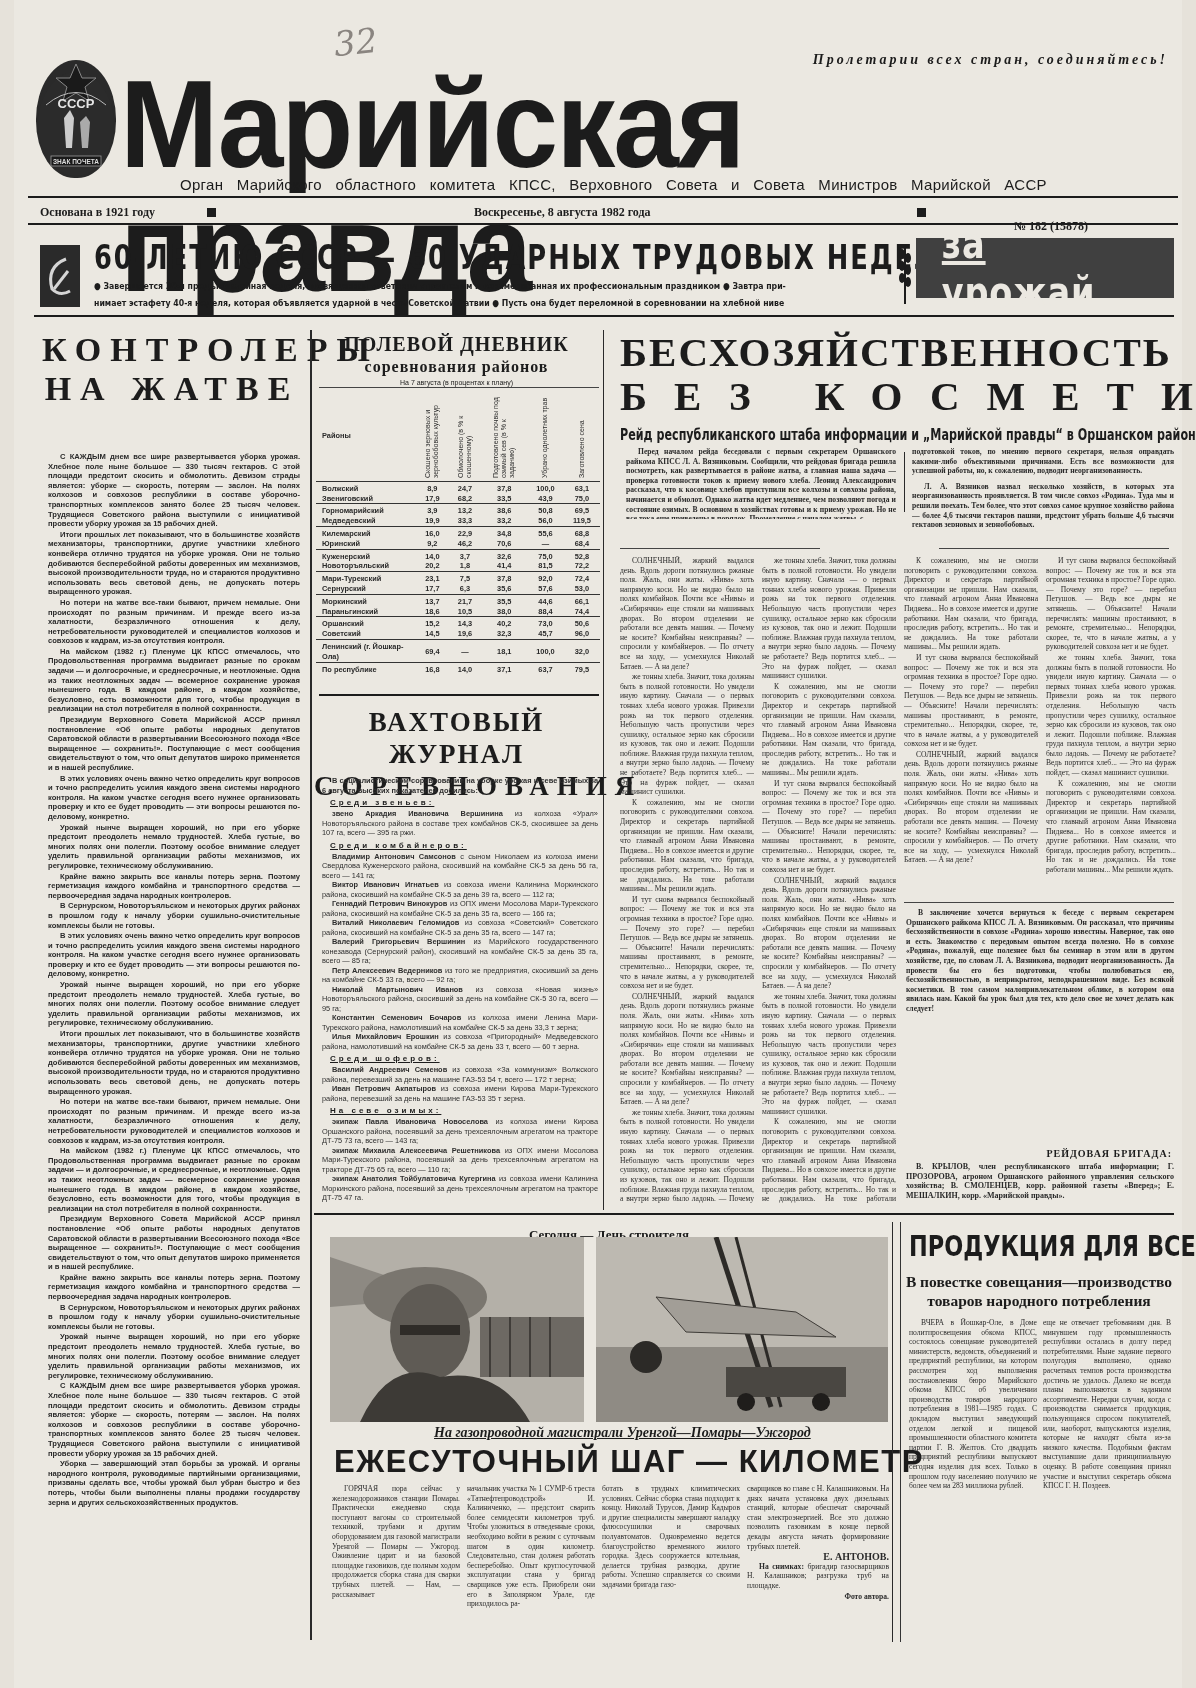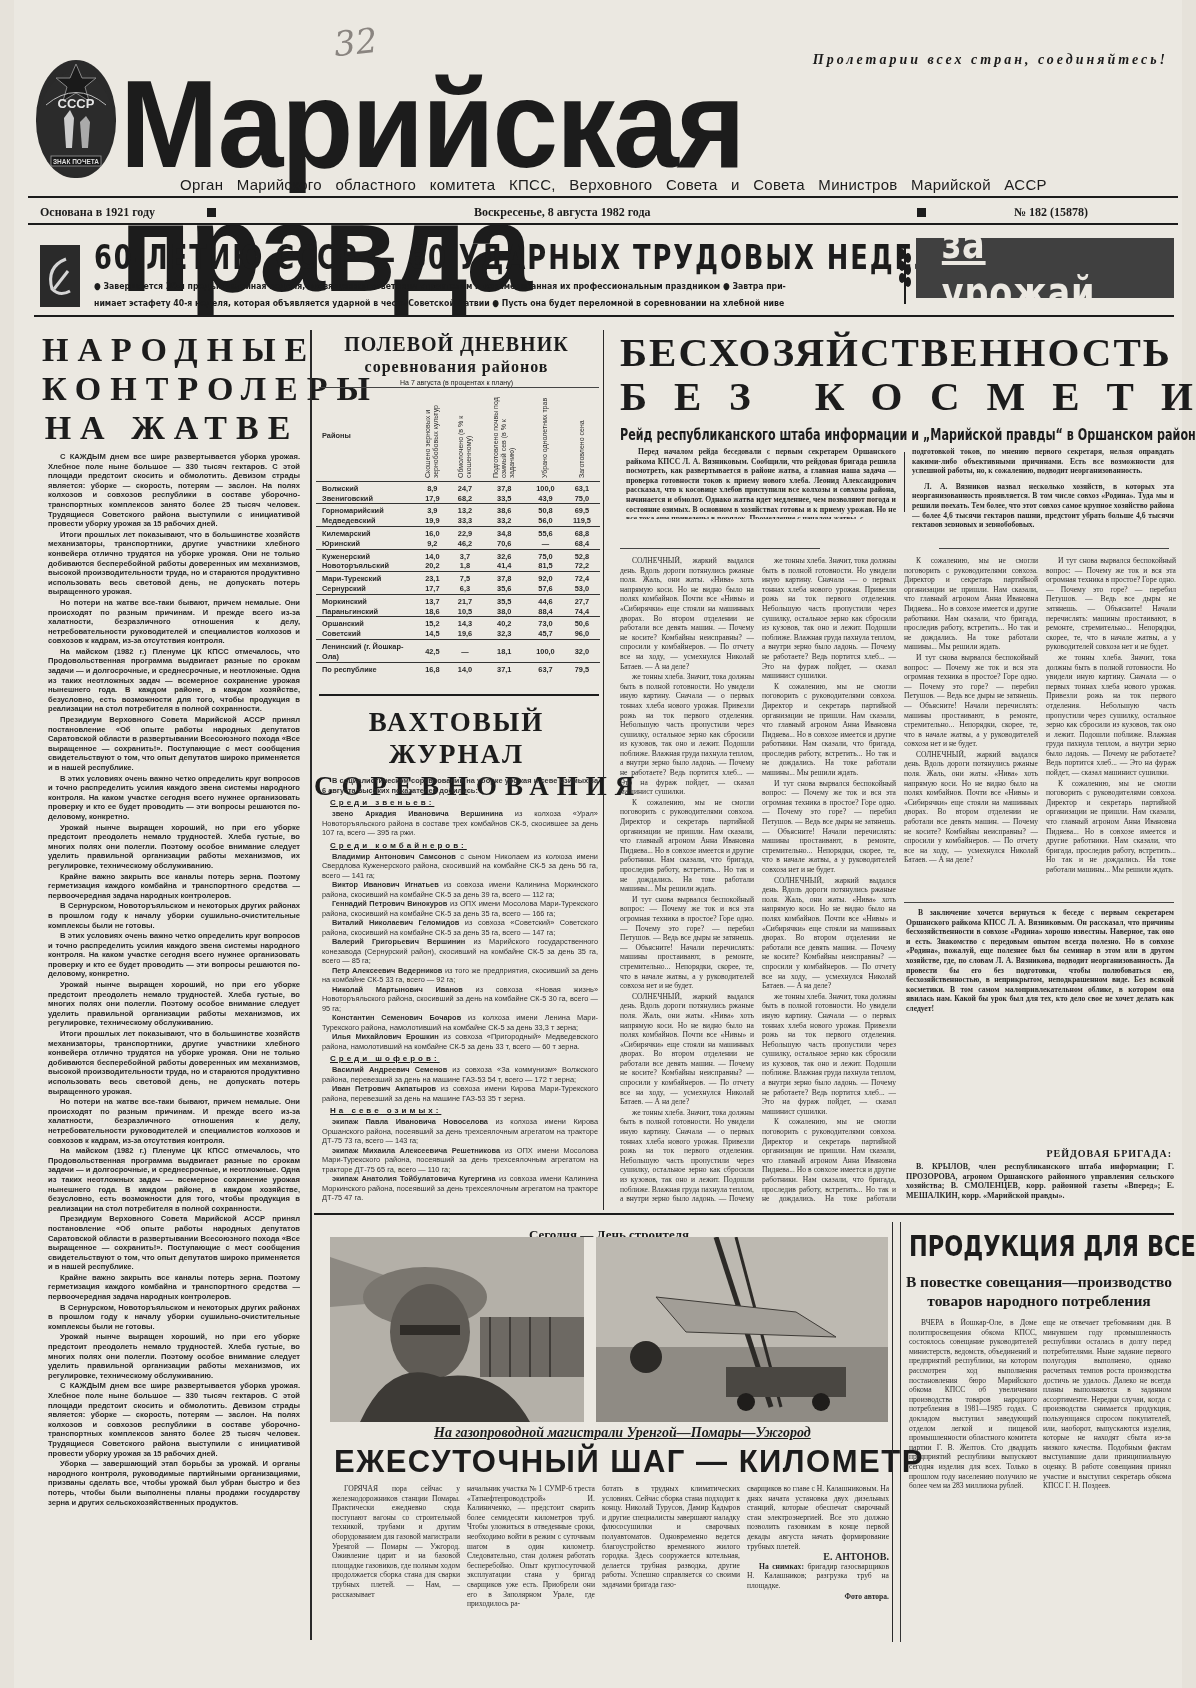--- a/index.html
+++ b/index.html
@@ -76,21 +76,21 @@
   </div>
 
   <div class="abs title" style="left:106px;top:62px;">Марийская правда</div>
   <div class="abs subtitle" style="left:166px;top:176px;">Орган Марийского областного комитета КПСС, Верховного Совета и Совета Министров Марийской АССР</div>
 
   <div class="rule" style="left:14px;top:196px;width:1150px;height:2px;"></div>
   <div class="abs infoline serif" style="left:26px;top:205px;">Основана в 1921 году</div>
   <div class="abs sq" style="left:193px;top:208px;"></div>
   <div class="abs infoline serif" style="left:460px;top:205px;">Воскресенье, 8 августа 1982 года</div>
   <div class="abs sq" style="left:903px;top:208px;"></div>
-  <div class="abs infoline serif" style="left:1000px;top:205px;">№ 182 (15878)</div>
+  <div class="abs infoline serif" style="left:1000px;top:219px;">№ 182 (15878)</div>
   <div class="rule" style="left:14px;top:223px;width:1150px;height:2px;"></div>
 
   <div class="abs" style="left:26px;top:245px;width:40px;height:62px;background:#2a2a2a;">
     <svg width="40" height="62" viewBox="0 0 40 62">
         <path d="M26 14 Q6 22 12 44 Q20 52 30 46" stroke="#d5d5d5" stroke-width="3" fill="none"></path>
         <line x1="14" y1="44" x2="28" y2="26" stroke="#d5d5d5" stroke-width="3"></line>
       </svg>
   </div>
   <div class="abs h-banner" style="left:80px;top:238px;">60-ЛЕТИЮ СССР — 60 УДАРНЫХ ТРУДОВЫХ НЕДЕЛЬ</div>
   <div class="abs banner-text" style="left:80px;top:277px;">● Завершается 39-я предъюбилейная неделя, посвященная советским строителям и ознаменованная их профессиональным праздником ● Завтра при-</div>
@@ -107,21 +107,20 @@
           <ellipse cx="10" cy="38" rx="3" ry="5"></ellipse>
         </g>
       </svg>
   </div>
   <div class="abs za-urozhai" style="left:902px;top:238px;width:258px;height:60px;">
       <span>за урожай</span>
     </div>
   <div class="rule" style="left:20px;top:315px;width:1140px;height:2px;"></div>
 
   <div class="abs h-big h-col-left" style="left:28px;top:330px;width:260px;">
-    <div>НАРОДНЫЕ</div>
     <div>КОНТРОЛЕРЫ</div>
     <div>НА ЖАТВЕ</div>
   </div>
   <div class="abs body-text sansbody" style="left:34px;top:452px;width:252px;height:1185px;overflow:hidden;">
     <p>С КАЖДЫМ днем все шире развертывается уборка урожая. Хлебное поле ныне большое — 330 тысяч гектаров. С этой площади предстоит скосить и обмолотить. Девизом страды является: уборке — скорость, потерям — заслон. На полях колхозов и совхозов республики в составе уборочно-транспортных комплексов занято более 25 тысяч человек. Трудящиеся Советского района выступили с инициативой провести уборку урожая за 15 рабочих дней.</p>
     <p>Итоги прошлых лет показывают, что в большинстве хозяйств механизаторы, транспортники, другие участники хлебного конвейера отлично трудятся на уборке урожая. Они не только добиваются бесперебойной работы доверенных им механизмов, высокой производительности труда, но и стараются продуктивно использовать весь световой день, не допускать потерь выращенного урожая.</p>
     <p>Но потери на жатве все-таки бывают, причем немалые. Они происходят по разным причинам. И прежде всего из-за халатности, безразличного отношения к делу, нетребовательности руководителей и специалистов колхозов и совхозов к кадрам, из-за отсутствия контроля.</p>
     <p>На майском (1982 г.) Пленуме ЦК КПСС отмечалось, что Продовольственная программа выдвигает разные по срокам задачи — и долгосрочные, и среднесрочные, и неотложные. Одна из таких неотложных задач — всемерное сохранение урожая нынешнего года. В каждом районе, в каждом хозяйстве, безусловно, есть возможности для того, чтобы продукция в реализации на стол потребителя в полной сохранности.</p>
     <p>Президиум Верховного Совета Марийской АССР принял постановление «Об опыте работы народных депутатов Саратовской области в развертывании Всесоюзного похода «Все выращенное — сохранить!». Поступающие с мест сообщения свидетельствуют о том, что опыт депутатов широко применяется и в нашей республике.</p>
     <p>В этих условиях очень важно четко определить круг вопросов и точно распределить усилия каждого звена системы народного контроля. На каком участке сегодня всего нужнее организовать проверку и кто ее будет проводить — эти вопросы решаются по-деловому, конкретно.</p>
@@ -240,21 +239,21 @@
             <td>35,6</td>
             <td>57,6</td>
             <td>53,0</td>
           </tr>
           <tr class="grp">
             <td class="name">Моркинский</td>
             <td>13,7</td>
             <td>21,7</td>
             <td>35,5</td>
             <td>44,6</td>
-            <td>27,7</td>
+            <td>66,1</td>
           </tr>
           <tr>
             <td class="name">Параньгинский</td>
             <td>18,6</td>
             <td>10,5</td>
             <td>38,0</td>
             <td>88,4</td>
             <td>74,4</td>
           </tr>
           <tr class="grp">
@@ -268,21 +267,21 @@
           <tr>
             <td class="name">Советский</td>
             <td>14,5</td>
             <td>19,6</td>
             <td>32,3</td>
             <td>45,7</td>
             <td>96,0</td>
           </tr>
           <tr class="grp">
             <td class="name">Ленинский (г. Йошкар-Ола)</td>
-            <td>42,5</td>
+            <td>69,4</td>
             <td>—</td>
             <td>18,1</td>
             <td>100,0</td>
             <td>32,0</td>
           </tr>
           <tr class="grp">
             <td class="name">По республике</td>
             <td>16,8</td>
             <td>14,0</td>
             <td>37,1</td>

